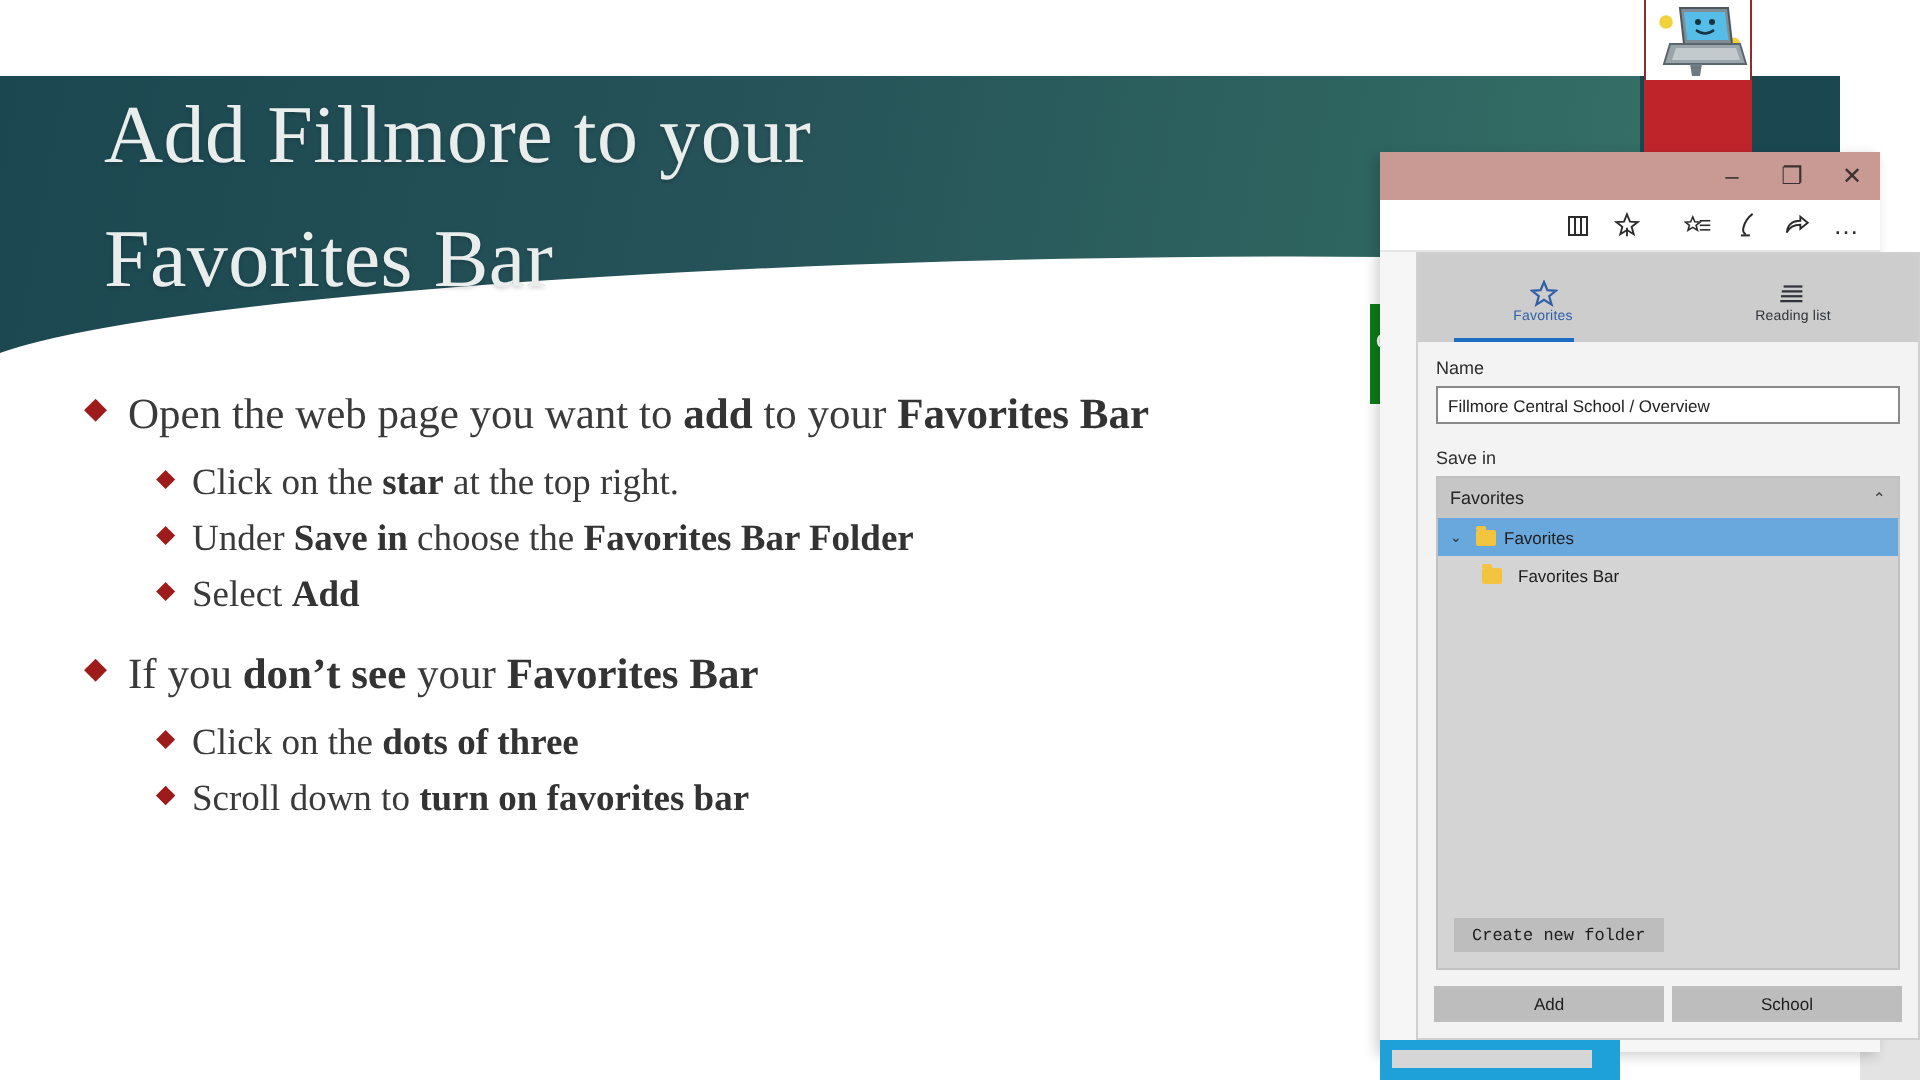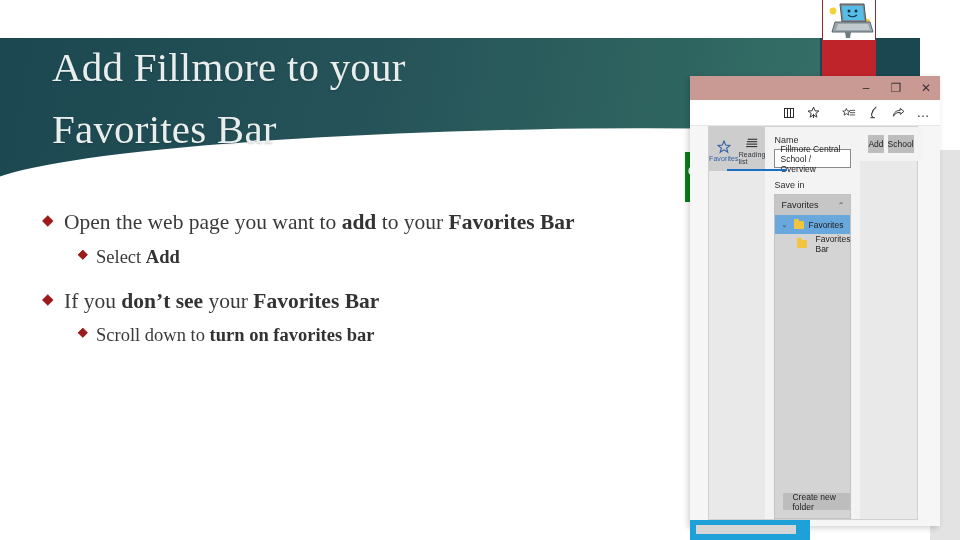--- a/index.html
+++ b/index.html
@@ -64,21 +64,21 @@
     color: #3a3a3a;
     margin-bottom: 2px;
   }
   .lvl1 .dia {
     position: absolute;
     left: 42px; top: 6px;
     color: #9e1b1b;
     font-size: 15px;
     line-height: 1;
   }
-  .lvl1 .l1txt { display: block; margin-top: 15px; }
+  .lvl1 .l1txt { display: block; }
   .lvl2-group { margin: 5px 0 10px 0; }
   .lvl2 {
     position: relative;
     padding-left: 96px;
     font-size: 18.5px;
     line-height: 1.53;
     color: #3a3a3a;
   }
   .lvl2 .dia {
     position: absolute;
@@ -232,24 +232,24 @@
     display: flex; align-items: center; justify-content: center;
     color: #2b2b2b;
   }
   .tb-ico svg { display: block; }
   .tb-gap { width: 10px; }
 
   
   .fav-panel {
     position: absolute;
     left: 18px; top: 50px;
-    width: 210px; height: 394px;
+    width: 252px; height: 394px;
     background: #e9e9e9;
     border: 1px solid #d0d0d0;
-    display: flex; 
+    display: flex; flex-direction: column;
     z-index: 25;
   }
   .fav-tabs {
     height: 44px;
     background: #cdcdcd;
     display: flex;
     position: relative;
   }
   .fav-tab {
     flex: 1;
@@ -326,21 +326,21 @@
     position: relative;
     flex: none;
   }
   .folder::before {
     content: "";
     position: absolute; left: 0; top: -2px;
     width: 5px; height: 2px;
     background: #f3c43f;
     border-radius: 1px 1px 0 0;
   }
-  .cnf-wrap { padding: 8px 0 8px 8px; }
+  .cnf-wrap { padding: 8px 0 8px 8px; font-family: Liberation Mono, monospace; }
   .cnf-btn {
     display: inline-flex; align-items: center; justify-content: center;
     height: 17px; padding: 0 9px;
     background: #bdbdbd;
     font-size: 8.5px; color: #1c1c1c;
   }
   .fav-footer {
     height: 34px;
     background: #f3f3f3;
     display: flex; align-items: center; justify-content: center;
@@ -527,39 +527,42 @@
 
   <div class="body-area">
     <div>
       <div class="lvl1">
         <span class="dia">◆</span>
         <span class="l1txt">Open the web page you want to <b>add</b> to your <b>Favorites Bar</b></span>
       </div>
       <div class="lvl2-group">
         <div class="lvl2">
           <span class="dia">◆</span>
+          <span>Click on the <b>star</b> at the top right.</span>
         </div>
         <div class="lvl2">
           <span class="dia">◆</span>
+          <span>Under <b>Save in</b> choose the <b>Favorites Bar Folder</b></span>
         </div>
         <div class="lvl2">
           <span class="dia">◆</span>
           <span>Select <b>Add</b></span>
         </div>
       </div>
     </div>
 
     <div>
       <div class="lvl1">
         <span class="dia">◆</span>
         <span class="l1txt">If you <b>don’t see</b> your <b>Favorites Bar</b></span>
       </div>
       <div class="lvl2-group">
         <div class="lvl2">
           <span class="dia">◆</span>
+          <span>Click on the <b>dots of three</b></span>
         </div>
         <div class="lvl2">
           <span class="dia">◆</span>
         </div>
         <div class="lvl2">
           <span class="dia">◆</span>
           <span>Scroll down to <b>turn on favorites bar</b></span>
         </div>
       </div>
     </div>

